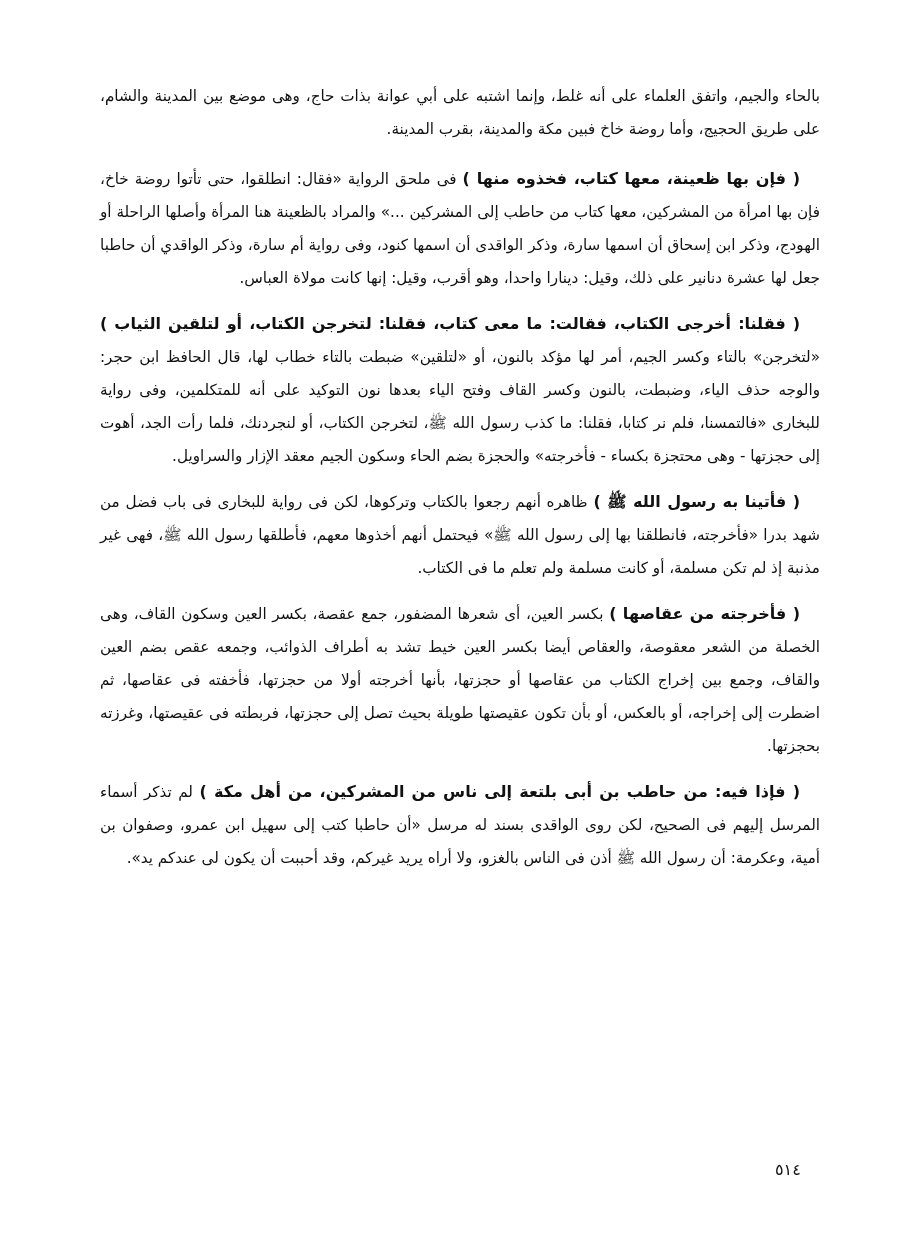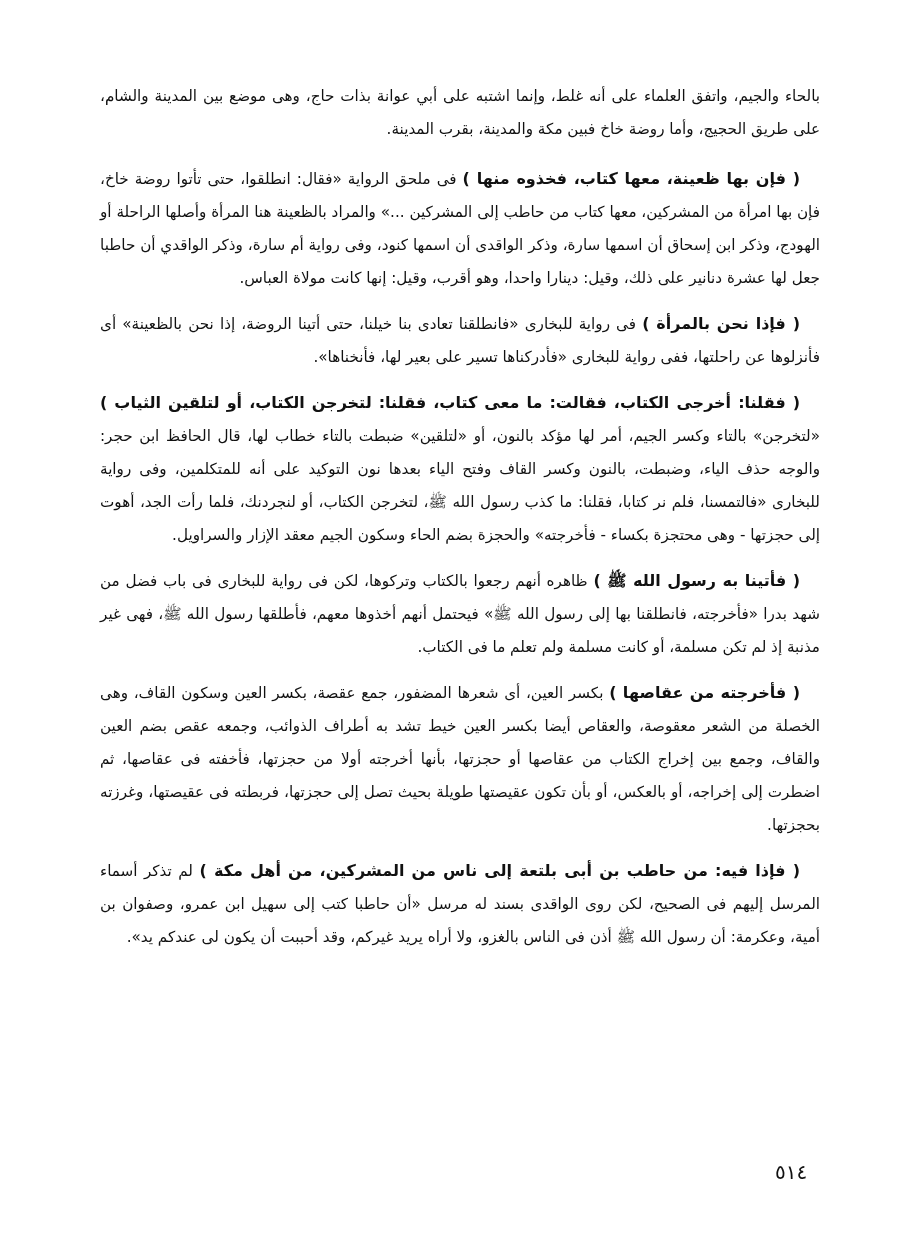--- a/index.html
+++ b/index.html
@@ -9,42 +9,38 @@
     direction: rtl; text-align: justify; text-align-last: right;
     font-family: "DejaVu Sans", sans-serif; color: #111111;
     font-size: 15.2px; line-height: 33px;
   }
   .para { margin: 0 0 12px 0; }
   .para.first { margin-bottom: 16px; }
   .para .indent { display: inline-block; width: 20px; }
   .lemma { font-weight: bold; font-size: 16px; letter-spacing: 0; }
   .page-number {
     position: absolute; left: 775px; top: 1160px; width: 60px;
-    font-family: "DejaVu Sans", sans-serif; font-size: 20px; color: #111;
+    font-family: "DejaVu Sans", sans-serif; font-size: 16px; color: #111;
     direction: rtl; text-align: left;
   }
 </style>
 </head>
 <body>
 
 <div class="page">
   <p class="para first">
     <span>بالحاء والجيم، واتفق العلماء على أنه غلط، وإنما اشتبه على أبي عوانة بذات حاج، وهى موضع بين المدينة والشام، على طريق الحجيج، وأما روضة خاخ فبين مكة والمدينة، بقرب المدينة.</span>
   </p>
 
   <p class="para">
     <span class="indent"></span><span class="lemma">( فإن بها ظعينة، معها كتاب، فخذوه منها )</span>
     <span>فى ملحق الرواية «فقال: انطلقوا، حتى تأتوا روضة خاخ، فإن بها امرأة من المشركين، معها كتاب من حاطب إلى المشركين ...» والمراد بالظعينة هنا المرأة وأصلها الراحلة أو الهودج، وذكر ابن إسحاق أن اسمها سارة، وذكر الواقدى أن اسمها كنود، وفى رواية أم سارة، وذكر الواقدي أن حاطبا جعل لها عشرة دنانير على ذلك، وقيل: دينارا واحدا، وهو أقرب، وقيل: إنها كانت مولاة العباس.</span>
   </p>
 
 
-  <p class="para">
-    <span class="indent"></span><span class="lemma">( فإذا نحن بالمرأة )</span>
-    <span>فى رواية للبخارى «فانطلقنا تعادى بنا خيلنا، حتى أتينا الروضة، إذا نحن بالظعينة» أى فأنزلوها عن راحلتها، ففى رواية للبخارى «فأدركناها تسير على بعير لها، فأنخناها».</span>
-  </p>
 
   <p class="para">
     <span class="indent"></span><span class="lemma">( فقلنا: أخرجى الكتاب، فقالت: ما معى كتاب، فقلنا: لتخرجن الكتاب، أو لتلقين الثياب )</span>
     <span>«لتخرجن» بالتاء وكسر الجيم، أمر لها مؤكد بالنون، أو «لتلقين» ضبطت بالتاء خطاب لها، قال الحافظ ابن حجر: والوجه حذف الياء، وضبطت، بالنون وكسر القاف وفتح الياء بعدها نون التوكيد على أنه للمتكلمين، وفى رواية للبخارى «فالتمسنا، فلم نر كتابا، فقلنا: ما كذب رسول الله ﷺ، لتخرجن الكتاب، أو لنجردنك، فلما رأت الجد، أهوت إلى حجزتها - وهى محتجزة بكساء - فأخرجته» والحجزة بضم الحاء وسكون الجيم معقد الإزار والسراويل.</span>
   </p>
 
   <p class="para">
     <span class="indent"></span><span class="lemma">( فأتينا به رسول الله ﷺ )</span>
     <span>ظاهره أنهم رجعوا بالكتاب وتركوها، لكن فى رواية للبخارى فى باب فضل من شهد بدرا «فأخرجته، فانطلقنا بها إلى رسول الله ﷺ» فيحتمل أنهم أخذوها معهم، فأطلقها رسول الله ﷺ، فهى غير مذنبة إذ لم تكن مسلمة، أو كانت مسلمة ولم تعلم ما فى الكتاب.</span>
   </p>

